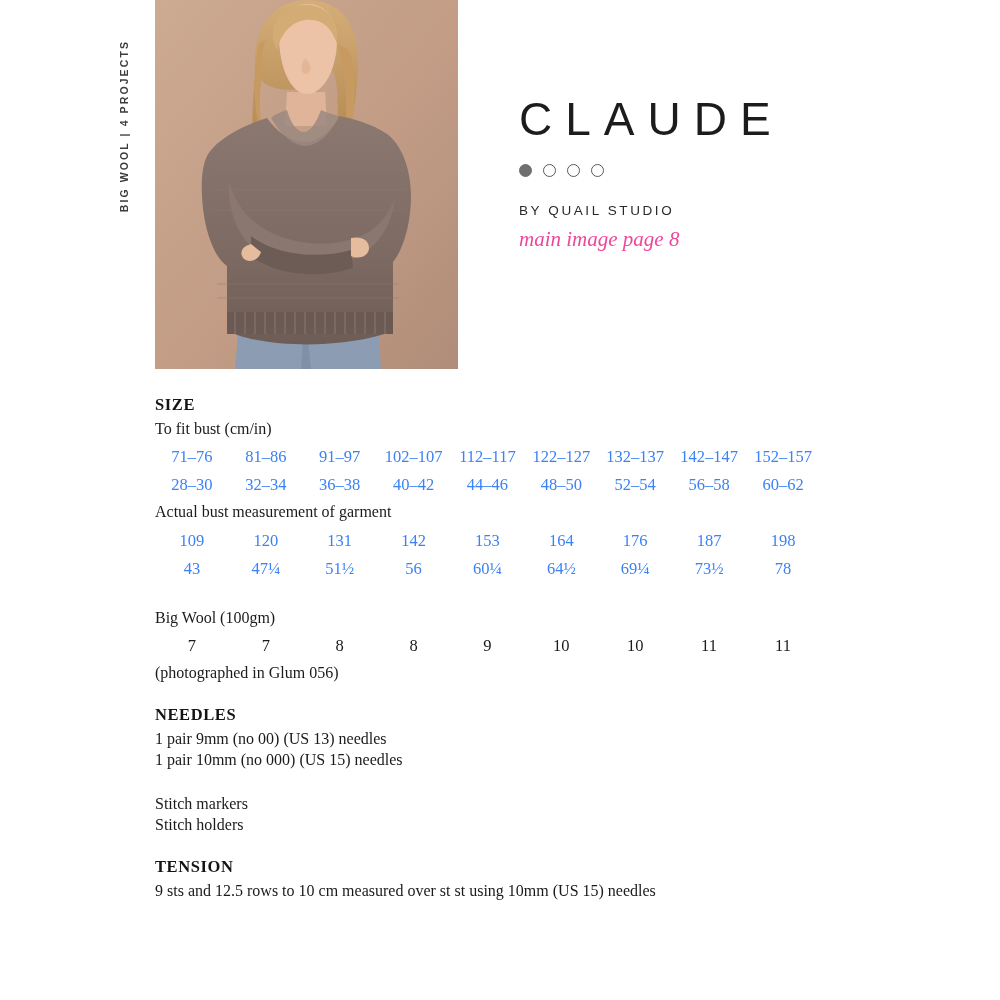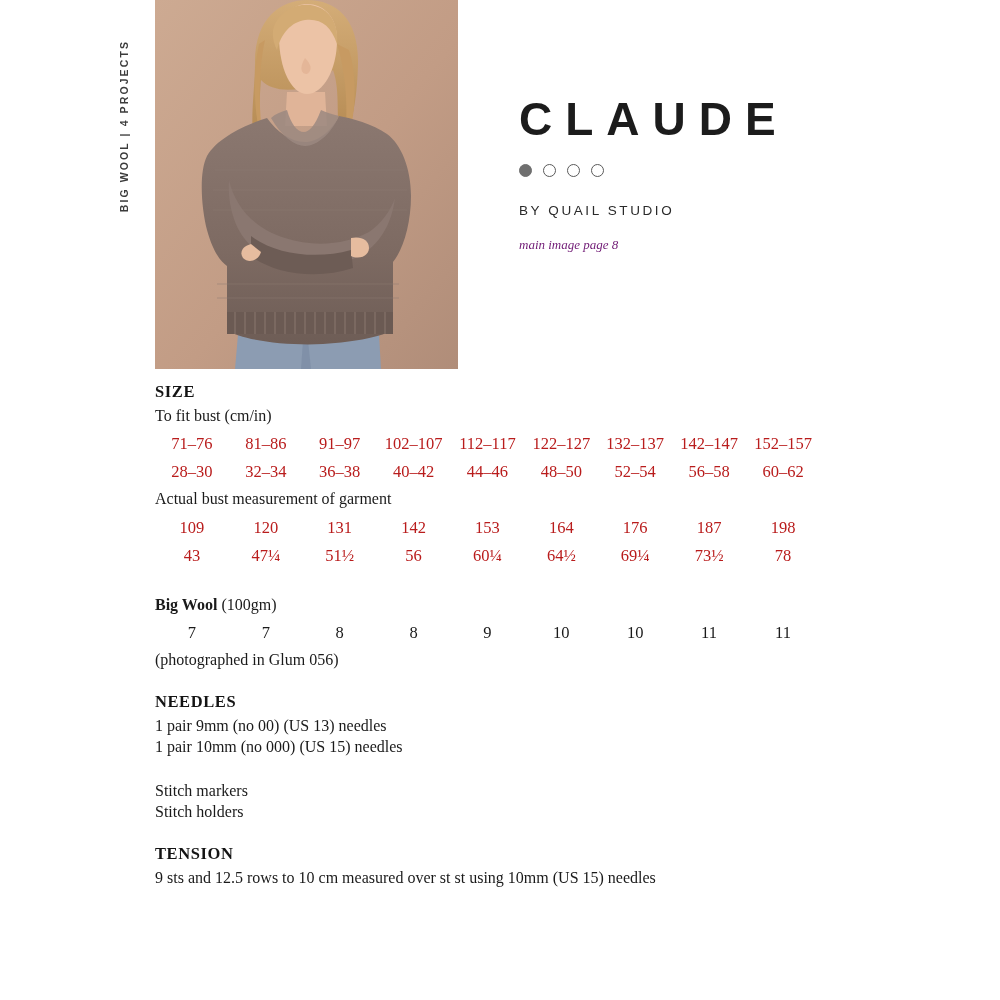--- a/index.html
+++ b/index.html
@@ -52,21 +52,21 @@
 
   
   .title-block {
     position: absolute;
     left: 519px;
     top: 96px;
     width: 430px;
   }
   .title-block .title {
     font-family: "Liberation Sans", sans-serif;
-    font-weight: 700;
+    font-weight: 400;
     font-size: 46px;
     letter-spacing: 13px;
     color: #1c1c1c;
     line-height: 1;
     margin: 0;
   }
   .dots {
     margin-top: 22px;
     display: flex;
     gap: 11px;
@@ -83,60 +83,60 @@
   .dot.filled { background: #6f6f6f; border-color: #6f6f6f; }
 
   .byline {
     margin-top: 26px;
     font-family: "Liberation Sans", sans-serif;
     font-size: 13.5px;
     letter-spacing: 2.6px;
     color: #2a2a2a;
   }
   .subline {
-    margin-top: 19px;
+    margin-top: 9px;
     font-family: "Liberation Serif", serif;
     font-style: italic;
-    font-size: 13px;
-    color: #701a75;
+    font-size: 21px;
+    color: #ec4899;
   }
 
   
   .content {
     position: absolute;
     left: 155px;
-    top: 382px;
+    top: 395px;
     width: 680px;
   }
   .section { margin-bottom: 0; }
   h2.sec-head {
     font-family: "Liberation Serif", serif;
     font-weight: bold;
     font-size: 16.5px;
     letter-spacing: 0.6px;
     margin: 0 0 3px 0;
     color: #141414;
   }
   .line {
     font-size: 16px;
     line-height: 1.33;
     color: #1a1a1a;
     margin: 0;
   }
-  .line b { font-weight: bold; text-align: center; }
+  .line b { font-weight: normal; text-align: center; }
 
   table.sizes {
     border-collapse: collapse;
     width: 665px;
     margin: 4px 0 2px 0;
     table-layout: fixed;
   }
   table.sizes td {
     font-size: 16.5px;
-    color: #b91c1c;
+    color: #3b82f6;
     padding: 4px 0 4px 0;
     text-align: center;
     white-space: nowrap;
   }
   table.yarnnums {
     border-collapse: collapse;
     width: 665px;
     margin: 4px 0 2px 0;
     table-layout: fixed;
   }

